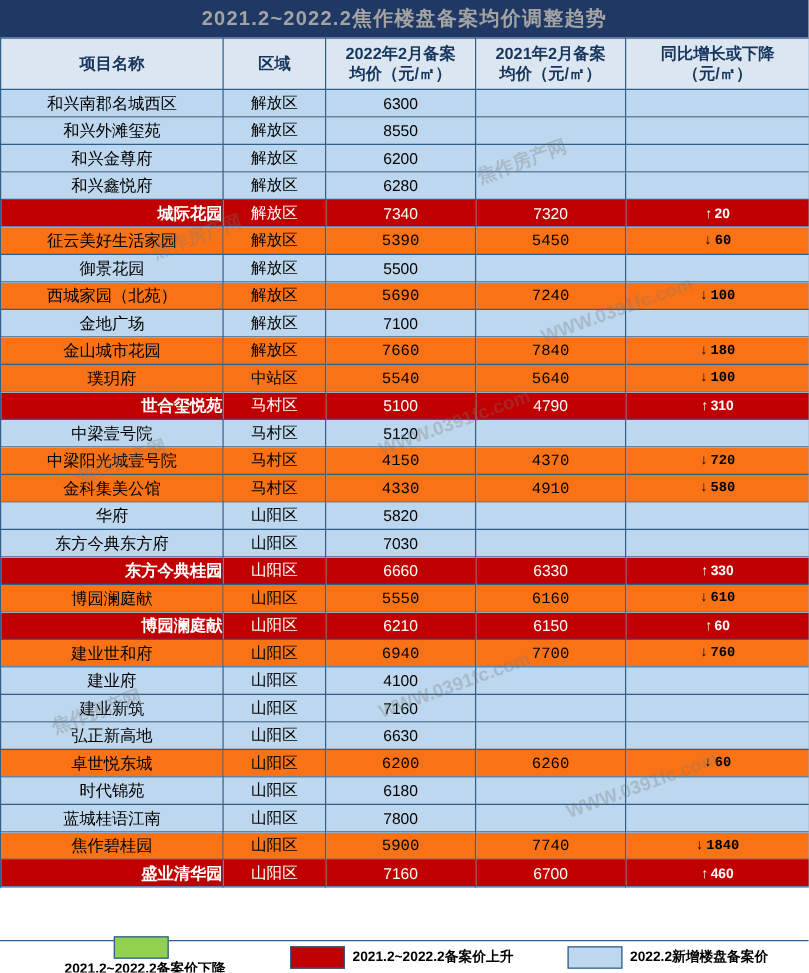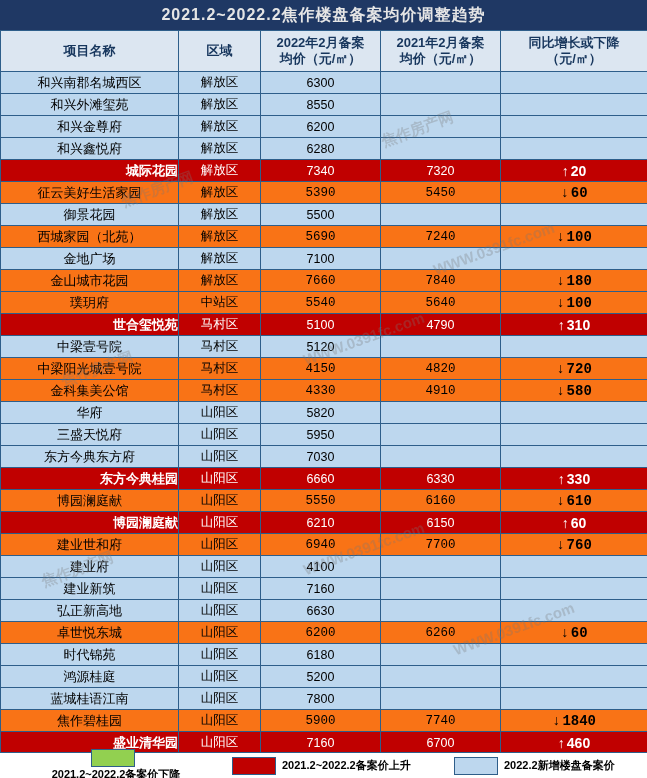--- a/index.html
+++ b/index.html
@@ -11,21 +11,21 @@
   }
   .sheet{
     position:relative;
     width:647px;height:778px;
     box-sizing:border-box;
     background:#ffffff;
   }
   .title-bar{
     height:30px;
     background:#1F3864;
-    color:#e5e5e5;
+    color:#a3a3a3;
     display:flex;align-items:center;justify-content:center;
     font-size:16px;font-weight:bold;letter-spacing:1px;
   }
   table{
     border-collapse:collapse;
     width:647px;
     table-layout:fixed;
   }
   col.c0{width:178px;}
   col.c1{width:82px;}
@@ -49,21 +49,21 @@
     height:40px;
     line-height:1.25;
     color:#17365D;
   }
   thead th .sub{display:block;font-weight:bold;}
   tr.blue td{background:#BDD7EE;}
   tr.green td{background:#f97316;font-family:Liberation Mono, monospace;}
   tr.red td{background:#C00000;color:#ffffff;}
   tr.red td.name{font-weight:bold;text-align:right;}
   td.name{font-size:13px;}
-  td.delta{font-weight:bold;font-size:14px;}
+  td.delta{font-weight:bold;font-size:11px;}
   .up::before{content:"\2191";margin-right:2px;}
   .down::before{content:"\2193";margin-right:2px;}
   .legend{
     position:absolute;
     left:0;bottom:0;
     width:647px;height:26px;
     display:flex;align-items:center;
     background:#ffffff;
     border-top:1px solid #2E5E8A;
     box-sizing:border-box;
@@ -220,45 +220,38 @@
           <td class="name">中梁壹号院</td>
           <td>马村区</td>
           <td>5120</td>
           <td></td>
           <td class="delta"></td>
         </tr>
         <tr class="green">
           <td class="name">中梁阳光城壹号院</td>
           <td>马村区</td>
           <td>4150</td>
-          <td>4820</td>
+          <td>4370</td>
           <td class="delta"><span class="down">720</span></td>
         </tr>
         <tr class="green">
           <td class="name">金科集美公馆</td>
           <td>马村区</td>
           <td>4330</td>
           <td>4910</td>
           <td class="delta"><span class="down">580</span></td>
         </tr>
         <tr class="blue">
           <td class="name">华府</td>
           <td>山阳区</td>
           <td>5820</td>
           <td></td>
           <td class="delta"></td>
         </tr>
         <tr class="blue">
-          <td class="name">三盛天悦府</td>
-          <td>山阳区</td>
-          <td>5950</td>
-          <td></td>
-          <td class="delta"></td>
-        </tr>
-        <tr class="blue">
           <td class="name">东方今典东方府</td>
           <td>山阳区</td>
           <td>7030</td>
           <td></td>
           <td class="delta"></td>
         </tr>
         <tr class="red">
           <td class="name">东方今典桂园</td>
           <td>山阳区</td>
           <td>6660</td>
@@ -311,27 +304,20 @@
           <td class="name">卓世悦东城</td>
           <td>山阳区</td>
           <td>6200</td>
           <td>6260</td>
           <td class="delta"><span class="down">60</span></td>
         </tr>
         <tr class="blue">
           <td class="name">时代锦苑</td>
           <td>山阳区</td>
           <td>6180</td>
-          <td></td>
-          <td class="delta"></td>
-        </tr>
-        <tr class="blue">
-          <td class="name">鸿源桂庭</td>
-          <td>山阳区</td>
-          <td>5200</td>
           <td></td>
           <td class="delta"></td>
         </tr>
         <tr class="blue">
           <td class="name">蓝城桂语江南</td>
           <td>山阳区</td>
           <td>7800</td>
           <td></td>
           <td class="delta"></td>
         </tr>

